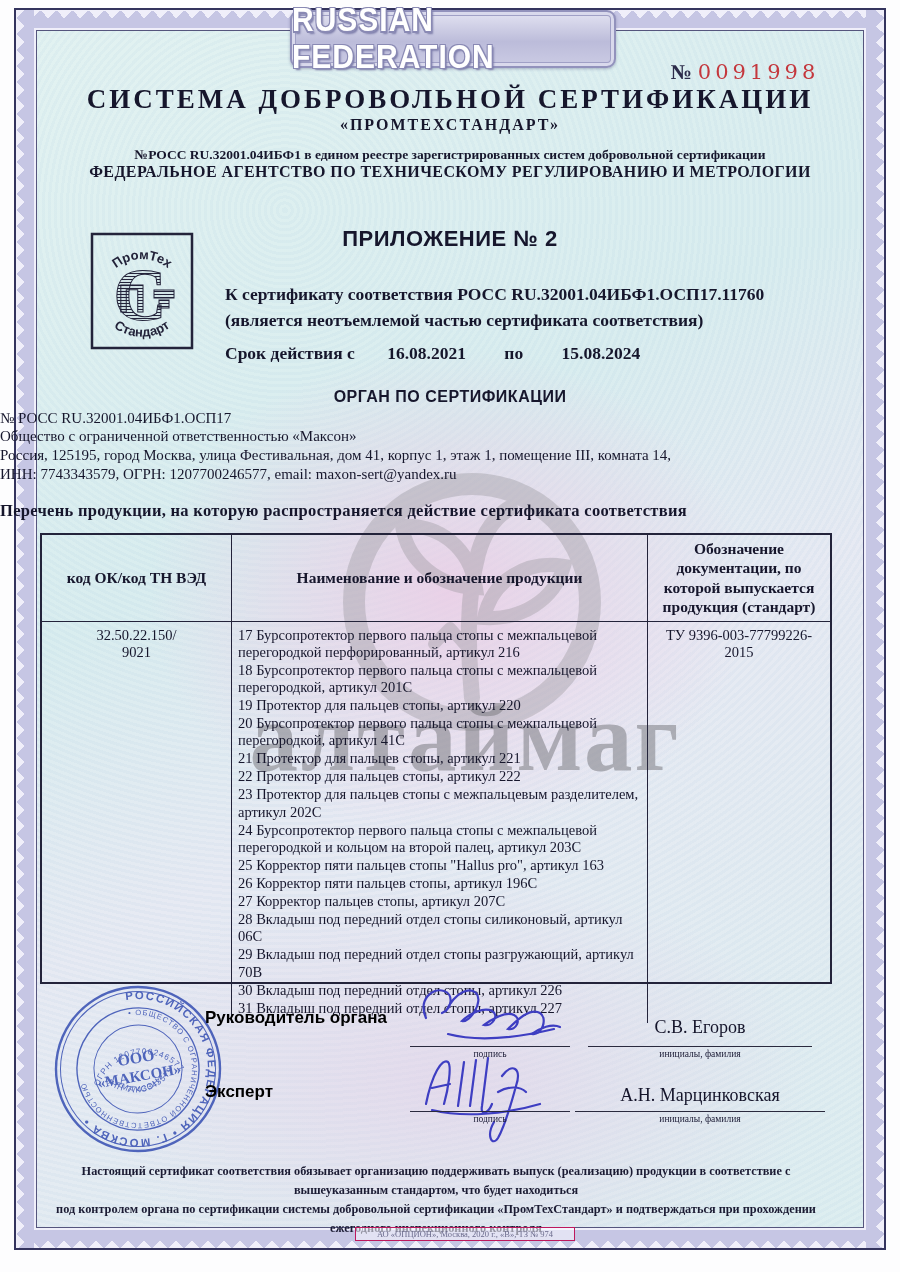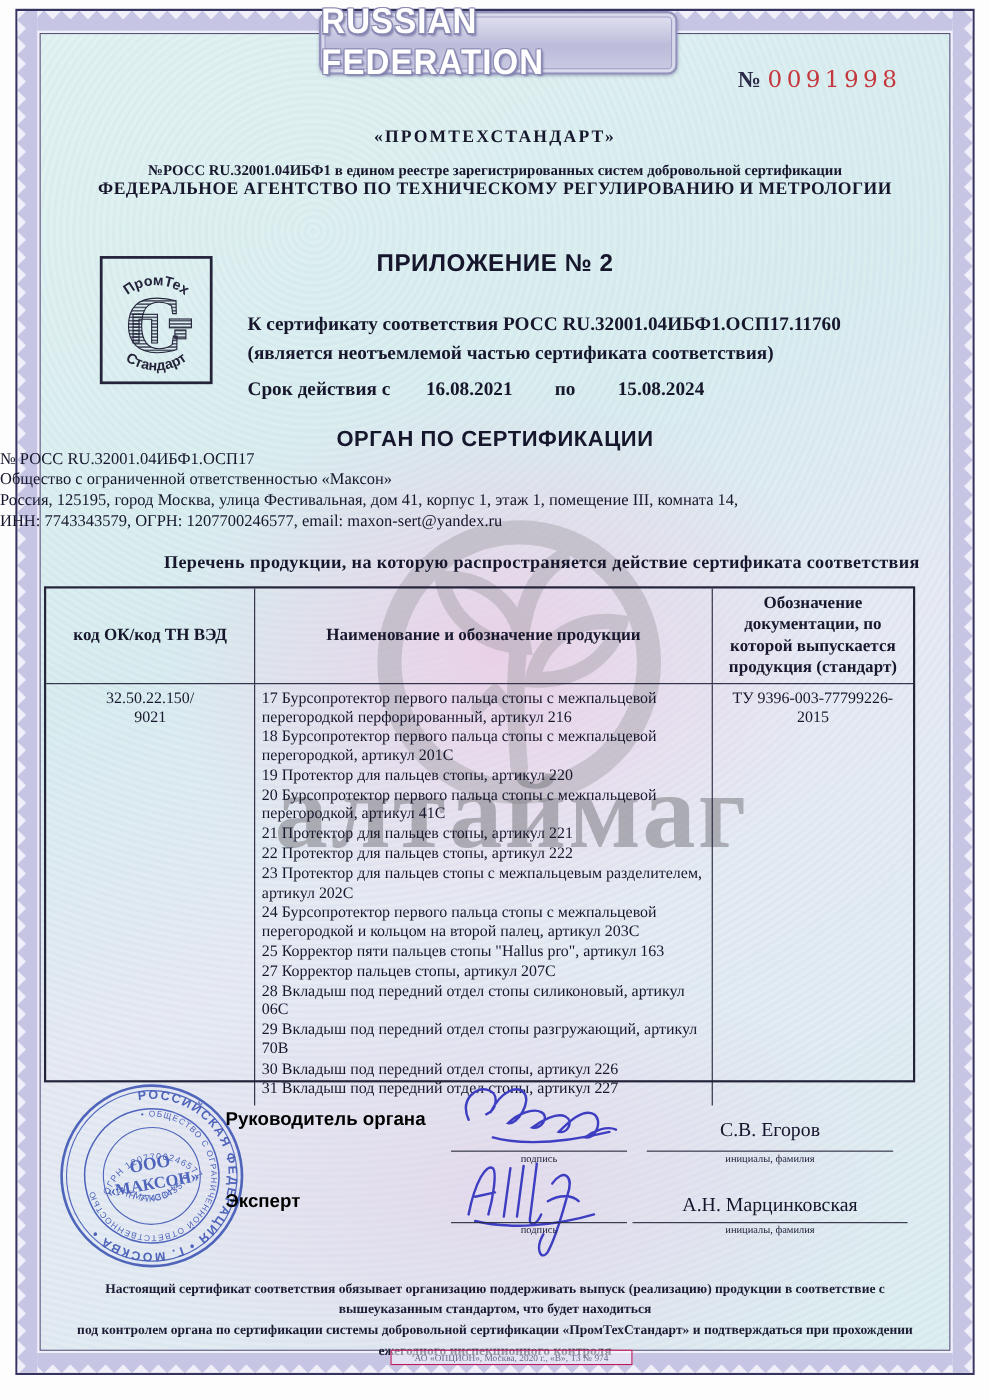--- a/index.html
+++ b/index.html
@@ -51,24 +51,24 @@
   .agency{left:0;width:900px;top:163px;text-align:center;font-weight:700;font-size:16px;letter-spacing:.4px;z-index:5;}
 
   .annex-title{left:0;width:900px;top:226px;text-align:center;z-index:5;
     font-family:"Liberation Sans",sans-serif;font-weight:700;font-size:22px;letter-spacing:.5px;}
   .to-cert{left:225px;top:284px;width:620px;font-size:17.5px;font-weight:600;z-index:5;}
   .integral{left:225px;top:310px;width:620px;font-size:17.5px;font-weight:600;z-index:5;}
   .validity{left:225px;top:343px;width:620px;font-size:17.5px;font-weight:700;z-index:5;}
   .validity .gap1{margin-left:28px;} .validity .gap2{margin-left:34px;} .validity .gap3{margin-left:34px;}
 
   .org-head{left:0;width:900px;top:388px;text-align:center;z-index:5;
-    font-family:"Liberation Sans",sans-serif;font-weight:700;font-size:20px;letter-spacing:.5px;}
+    font-family:"Liberation Sans",sans-serif;font-weight:700;font-size:16px;letter-spacing:.5px;}
   .org-line{left:0;width:900px;text-align:left;font-size:15px;z-index:5;}
   .org-no{top:410px;} .org-company{top:428px;} .org-address{top:447px;} .org-req{top:466px;}
-  .list-heading{left:0;width:836px;top:501px;text-align:right;font-weight:700;font-size:16.5px;letter-spacing:.3px;z-index:5;}
+  .list-heading{left:0;width:836px;top:501px;text-align:left;font-weight:700;font-size:16.5px;letter-spacing:.3px;z-index:5;}
 
   
   .logo{left:88px;top:230px;z-index:5;}
 
   
   .tbl{left:40px;top:533px;width:788px;height:447px;z-index:4;
     border:2px solid #23233a;display:flex;flex-direction:column;background:transparent;}
   .tbl-head{display:flex;height:98px;border-bottom:1.5px solid #23233a;}
   .tbl-body{display:flex;flex:1;}
   .c1{width:190px;border-right:1.5px solid #23233a;}
@@ -99,21 +99,21 @@
   .sigline{border-top:1.2px solid #2a2a3e;z-index:4;}
   .line-s1{left:410px;top:1046px;width:160px;} .line-n1{left:588px;top:1046px;width:224px;}
   .line-s2{left:410px;top:1111px;width:160px;} .line-n2{left:575px;top:1111px;width:250px;}
   .caption{text-align:center;font-size:9.5px;color:#20203a;z-index:4;}
   .cap-s1{left:410px;top:1049px;width:160px;} .cap-n1{left:588px;top:1049px;width:224px;}
   .cap-s2{left:410px;top:1114px;width:160px;} .cap-n2{left:575px;top:1114px;width:250px;}
   .sig-name{text-align:center;font-size:18px;color:#14142a;z-index:4;}
   .name1{left:588px;top:1017px;width:224px;} .name2{left:575px;top:1085px;width:250px;}
 
   
-  .fineprint{left:58px;top:1162px;width:784px;text-align:center;z-index:4;
+  .fineprint{left:44px;top:1162px;width:784px;text-align:center;z-index:4;
     font-weight:700;font-size:12.3px;line-height:1.55;color:#1b1b33;}
   .printinfo{left:355px;top:1227px;width:210px;text-align:center;z-index:4;
     font-size:8.5px;color:#6a6a8c;border:1px solid #be185d;background:rgba(250,250,255,.55);
     padding:1px 4px;}
 </style>
 </head>
 <body>
 
 <div id="page">
 
@@ -126,20 +126,21 @@
   </div>
 
   <div class="abs plaque">
     <span>RUSSIAN FEDERATION</span>
   </div>
 
   <div class="abs serial">
     <span class="no">№</span><span class="digits">0091998</span>
   </div>
 
+  <div class="abs title1">СИСТЕМА ДОБРОВОЛЬНОЙ СЕРТИФИКАЦИИ</div>
   <div class="abs title2">«ПРОМТЕХСТАНДАРТ»</div>
   <div class="abs registry">№РОСС RU.32001.04ИБФ1 в едином реестре зарегистрированных систем добровольной сертификации</div>
   <div class="abs agency">ФЕДЕРАЛЬНОЕ АГЕНТСТВО ПО ТЕХНИЧЕСКОМУ РЕГУЛИРОВАНИЮ И МЕТРОЛОГИИ</div>
 
   <svg class="abs logo" width="108" height="122" viewBox="0 0 108 122">
     <defs>
       <pattern id="hatch" width="4" height="3" patternUnits="userSpaceOnUse">
         <line x1="0" y1="1.5" x2="4" y2="1.5" stroke="#23233a" stroke-width="1.1"></line>
       </pattern>
       <path id="arcTop" d="M 20 48 A 38 34 0 0 1 88 48" fill="none"></path>
@@ -200,20 +201,21 @@
       <div class="c2 bcell">
           <div class="tbl-item">17 Бурсопротектор первого пальца стопы с межпальцевой перегородкой перфорированный, артикул 216</div>
           <div class="tbl-item">18 Бурсопротектор первого пальца стопы с межпальцевой перегородкой, артикул 201С</div>
           <div class="tbl-item">19 Протектор для пальцев стопы, артикул 220</div>
           <div class="tbl-item">20 Бурсопротектор первого пальца стопы с межпальцевой перегородкой, артикул 41С</div>
           <div class="tbl-item">21 Протектор для пальцев стопы, артикул 221</div>
           <div class="tbl-item">22 Протектор для пальцев стопы, артикул 222</div>
           <div class="tbl-item">23 Протектор для пальцев стопы с межпальцевым разделителем, артикул 202С</div>
           <div class="tbl-item">24 Бурсопротектор первого пальца стопы с межпальцевой перегородкой и кольцом на второй палец,  артикул 203С</div>
           <div class="tbl-item">25 Корректор пяти пальцев стопы "Hallus pro", артикул 163</div>
+          <div class="tbl-item">26 Корректор пяти пальцев стопы, артикул 196С</div>
           <div class="tbl-item">27 Корректор пальцев стопы, артикул 207С</div>
           <div class="tbl-item">28 Вкладыш под передний отдел стопы силиконовый, артикул 06С</div>
           <div class="tbl-item">29 Вкладыш под передний отдел стопы разгружающий, артикул 70В</div>
           <div class="tbl-item">30 Вкладыш под передний отдел стопы, артикул 226</div>
           <div class="tbl-item">31 Вкладыш под передний отдел стопы, артикул 227</div>
         </div>
       <div class="c3 bcell doc-cell">
         <div>ТУ 9396-003-77799226-</div>
         <div>2015</div>
       </div>

